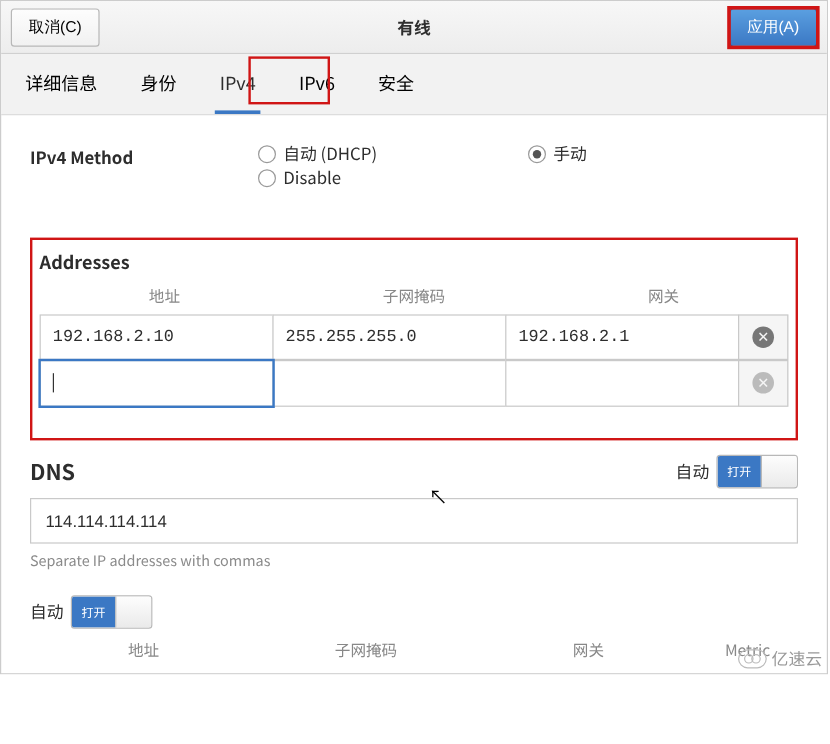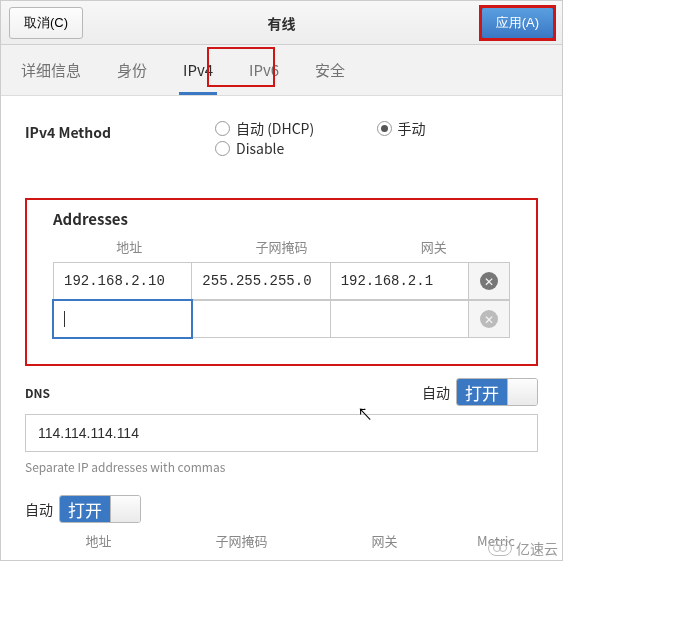--- a/index.html
+++ b/index.html
@@ -1,51 +1,51 @@
 <!DOCTYPE html>
 <html><head>
   <meta charset="utf-8">
   <style>
     * { box-sizing: border-box; margin: 0; padding: 0; }
     body { font-family: "Noto Sans CJK SC", "WenQuanYi", sans-serif; font-size: 14px; color: #333; background: #fff; width: 692px; }
-    .window { width: 563px; border: 1px solid #ccc; background: #fff; position: relative; }
+    .window { width: 690px; border: 1px solid #ccc; background: #fff; position: relative; }
     .titlebar { height: 44px; background: linear-gradient(#f7f7f7, #ededed); border-bottom: 1px solid #d0d0d0; display: flex; align-items: center; padding: 0 8px; position: relative; }
     .title { position: absolute; left: 0; right: 0; text-align: center; font-weight: bold; color: #2e2e2e; pointer-events: none; }
     .btn { background: linear-gradient(#fdfdfd,#f1f1f1); border: 1px solid #b8b8b8; border-radius: 3px; padding: 6px 14px; cursor: pointer; font-size: 13px; }
     .btn-primary { background: linear-gradient(#5a9fe0,#3b78c4); color: #fff; border: 1px solid #2a5a9a; }
     .apply-wrap { margin-left: auto; outline: 3px solid #d01515; outline-offset: -1px; }
     .tabs { display: flex; background: #f2f2f2; border-bottom: 1px solid #ddd; padding: 0 16px; gap: 28px; position: relative; }
-    .tab { padding: 14px 4px 12px; color: #737373; cursor: pointer; font-size: 15px; }
+    .tab { padding: 14px 4px 12px; color: #000000; cursor: pointer; font-size: 15px; }
     .tab.active { color: #2d2d2d; border-bottom: 3px solid #3b78c4; }
     .tab-highlight { position: absolute; top: 2px; left: 206px; width: 68px; height: 40px; border: 2px solid #d01515; pointer-events: none; }
     .content { padding: 22px 24px 10px; }
     .method-row { display: flex; align-items: flex-start; margin-bottom: 40px; }
     .method-label { width: 190px; font-weight: bold; color: #2d2d2d; padding-top: 4px; }
     .method-opts { flex: 1; display: grid; grid-template-columns: 1fr 1fr; row-gap: 0; }
     .radio-opt { display: flex; align-items: center; gap: 6px; color: #2d2d2d; }
     .radio { width: 15px; height: 15px; border-radius: 50%; border: 1px solid #999; display: inline-flex; align-items: center; justify-content: center; }
     .radio.sel::after { content: ""; width: 7px; height: 7px; border-radius: 50%; background: #555; }
-    .section-border { border: 2px solid #d01515; padding: 8px 26px 26px; margin-bottom: 12px; margin-top: 32px; }
+    .section-border { border: 2px solid #d01515; padding: 8px 6px 26px; margin-bottom: 12px; margin-top: 32px; }
     .section-title { font-weight: bold; color: #2d2d2d; margin-bottom: 8px; font-size: 15px; }
     .addr-headers { display: flex; color: #888; font-size: 13px; margin-bottom: 6px; }
     .addr-col { flex: 1; text-align: center; }
     .addr-col-metric { width: 80px; text-align: center; }
     .addr-row { display: flex; }
     .addr-cell { flex: 1; border: 1px solid #c9c9c9; padding: 10px 10px; font-size: 14px; background: #fff; margin-left: -1px; color: #2d2d2d; font-family: Liberation Mono, monospace; }
     .addr-cell:first-child { margin-left: 0; }
     .addr-del { width: 42px; border: 1px solid #c9c9c9; margin-left: -1px; background: #f5f5f5; display: flex; align-items: center; justify-content: center; }
     .del-icon { width: 18px; height: 18px; border-radius: 50%; background: #777; color: #f5f5f5; display: flex; align-items: center; justify-content: center; font-size: 12px; line-height: 1; }
     .del-icon.dim { background: #bbb; }
     .addr-cell.focus { outline: 2px solid #3b78c4; outline-offset: -1px; position: relative; z-index: 2; }
     .cursor-caret { display: inline-block; width: 1px; height: 16px; background: #333; vertical-align: middle; }
     .row-title-line { display: flex; align-items: center; margin: 6px 0 8px; }
-    .row-title { font-weight: bold; color: #2d2d2d; font-size: 12px; flex: 1; }
+    .row-title { font-weight: bold; color: #2d2d2d; font-size: 18px; flex: 1; }
     .auto-label { color: #2d2d2d; margin-right: 6px; font-size: 14px; }
     .toggle-wrap { display: flex; border: 1px solid #b8b8b8; border-radius: 3px; overflow: hidden; height: 28px; }
-    .toggle-on { background: #3b78c4; color: #fff; padding: 4px 8px; font-size: 17px; display: flex; align-items: center; }
+    .toggle-on { background: #3b78c4; color: #fff; padding: 4px 8px; font-size: 10px; display: flex; align-items: center; }
     .toggle-knob { width: 30px; background: linear-gradient(#fdfdfd,#eaeaea); border-left: 1px solid #b8b8b8; }
     .dns-input { width: 100%; border: 1px solid #c9c9c9; padding: 10px 12px; font-size: 14px; color: #2d2d2d; margin-bottom: 6px; }
     .hint { color: #8a8a8a; font-size: 12px; margin-bottom: 20px; }
     .mouse-cursor { position: absolute; top: 400px; left: 356px; font-size: 16px; color: #000; pointer-events: none; }
     .watermark { position: absolute; right: 4px; bottom: 2px; display: flex; align-items: center; gap: 4px; color: #999; font-size: 14px; pointer-events: none; }
     .wm-icon { width: 24px; height: 16px; border: 1px solid #bbb; border-radius: 10px; display: flex; align-items: center; justify-content: center; }
     .wm-icon::before, .wm-icon::after { content: ""; width: 6px; height: 6px; border: 1px solid #bbb; border-radius: 50%; margin: 0 -1px; }
     .routes-headers { display:flex; color:#888; font-size:13px; padding:0 2px; }
     .routes-headers .addr-col { flex:1; text-align:center; }
   </style>

